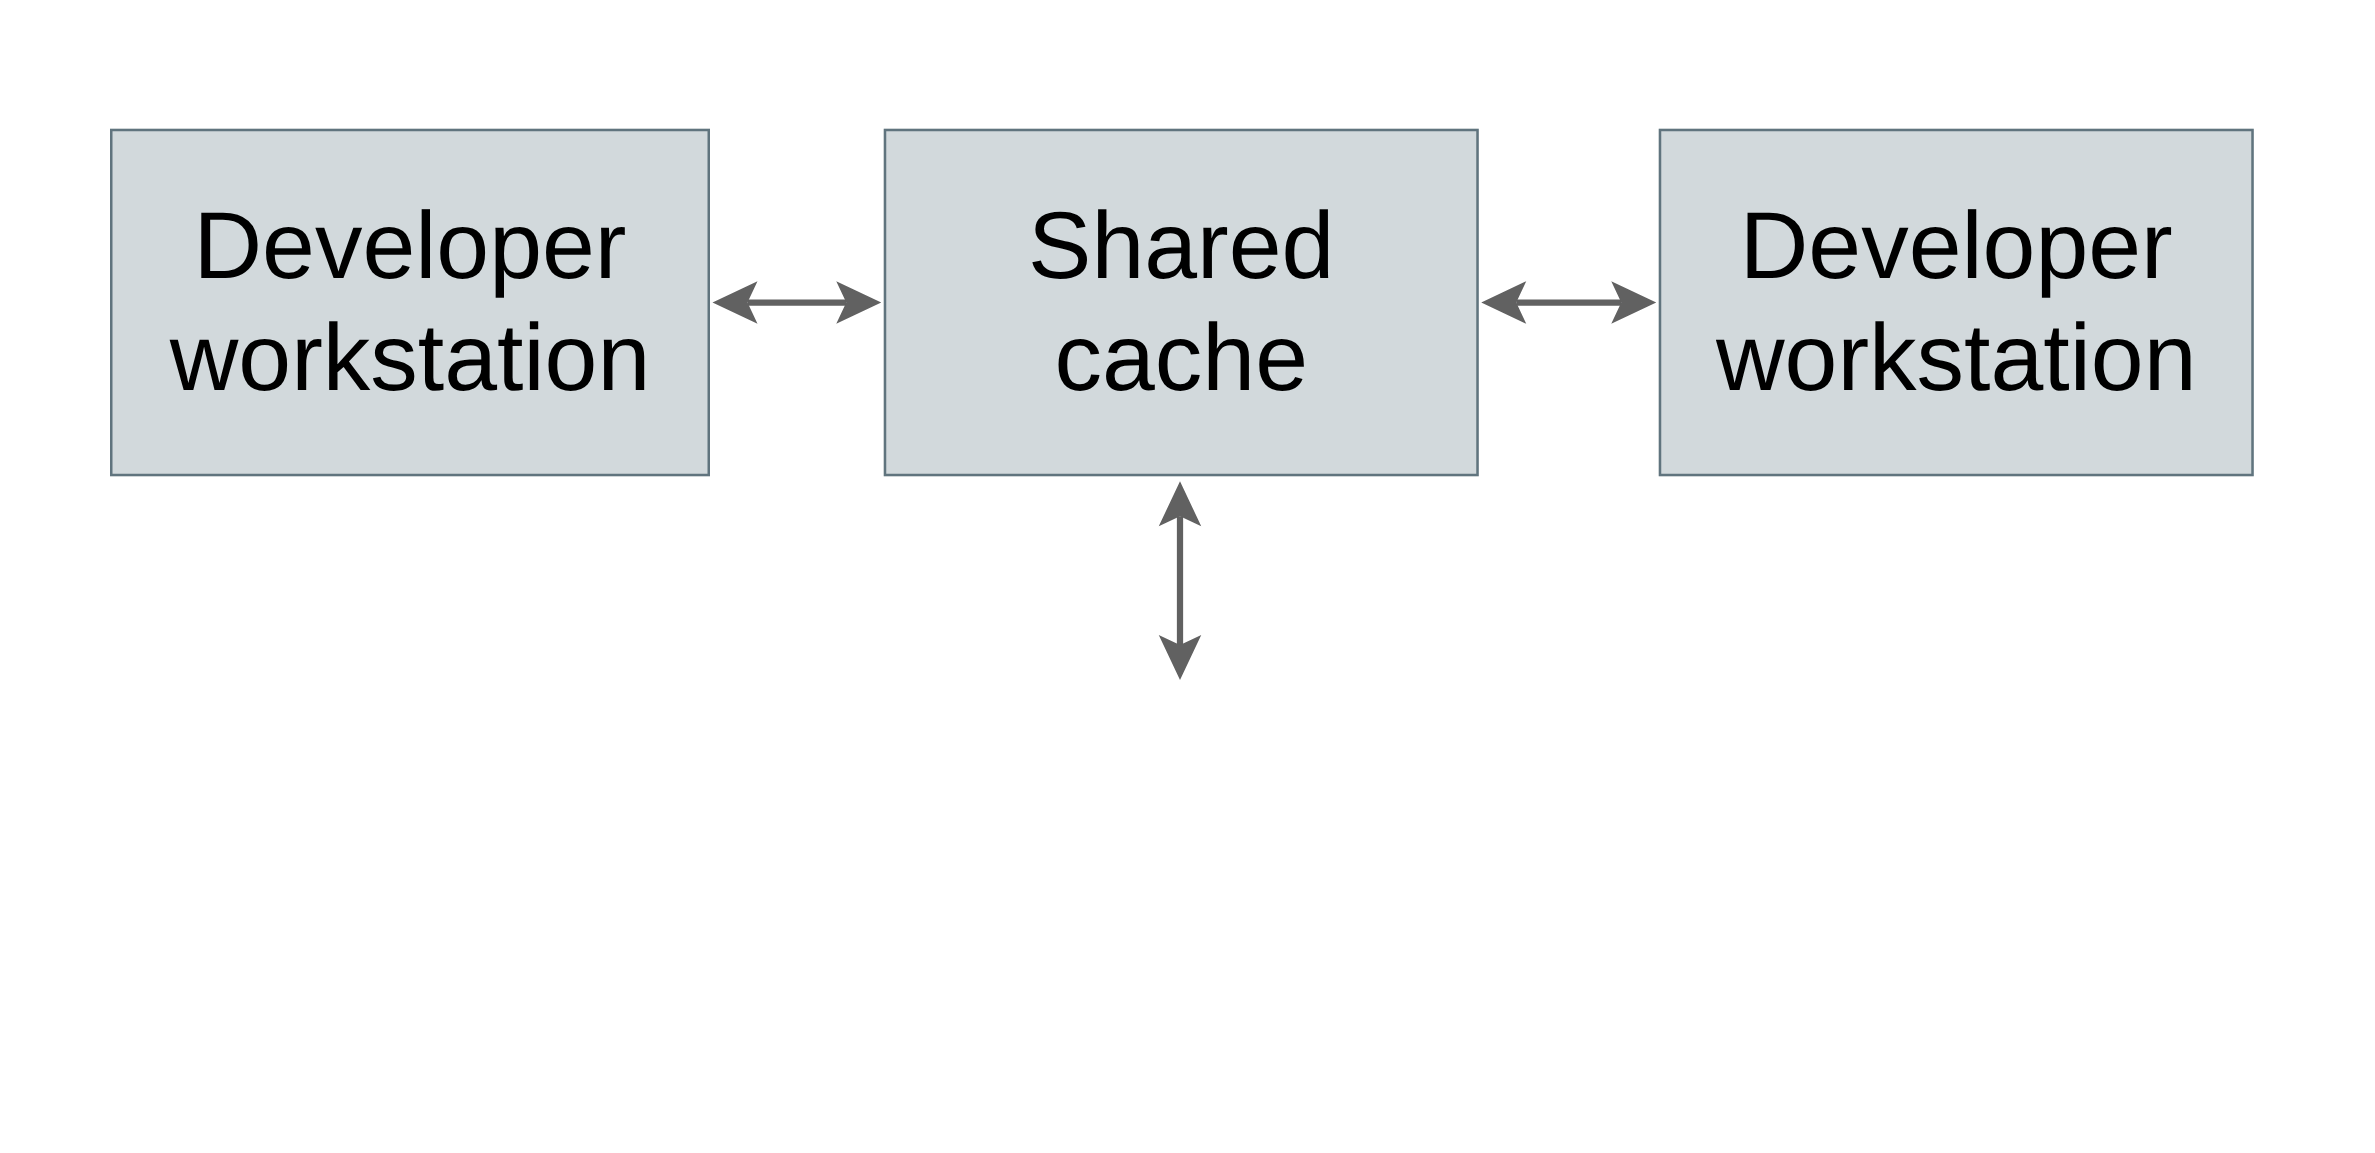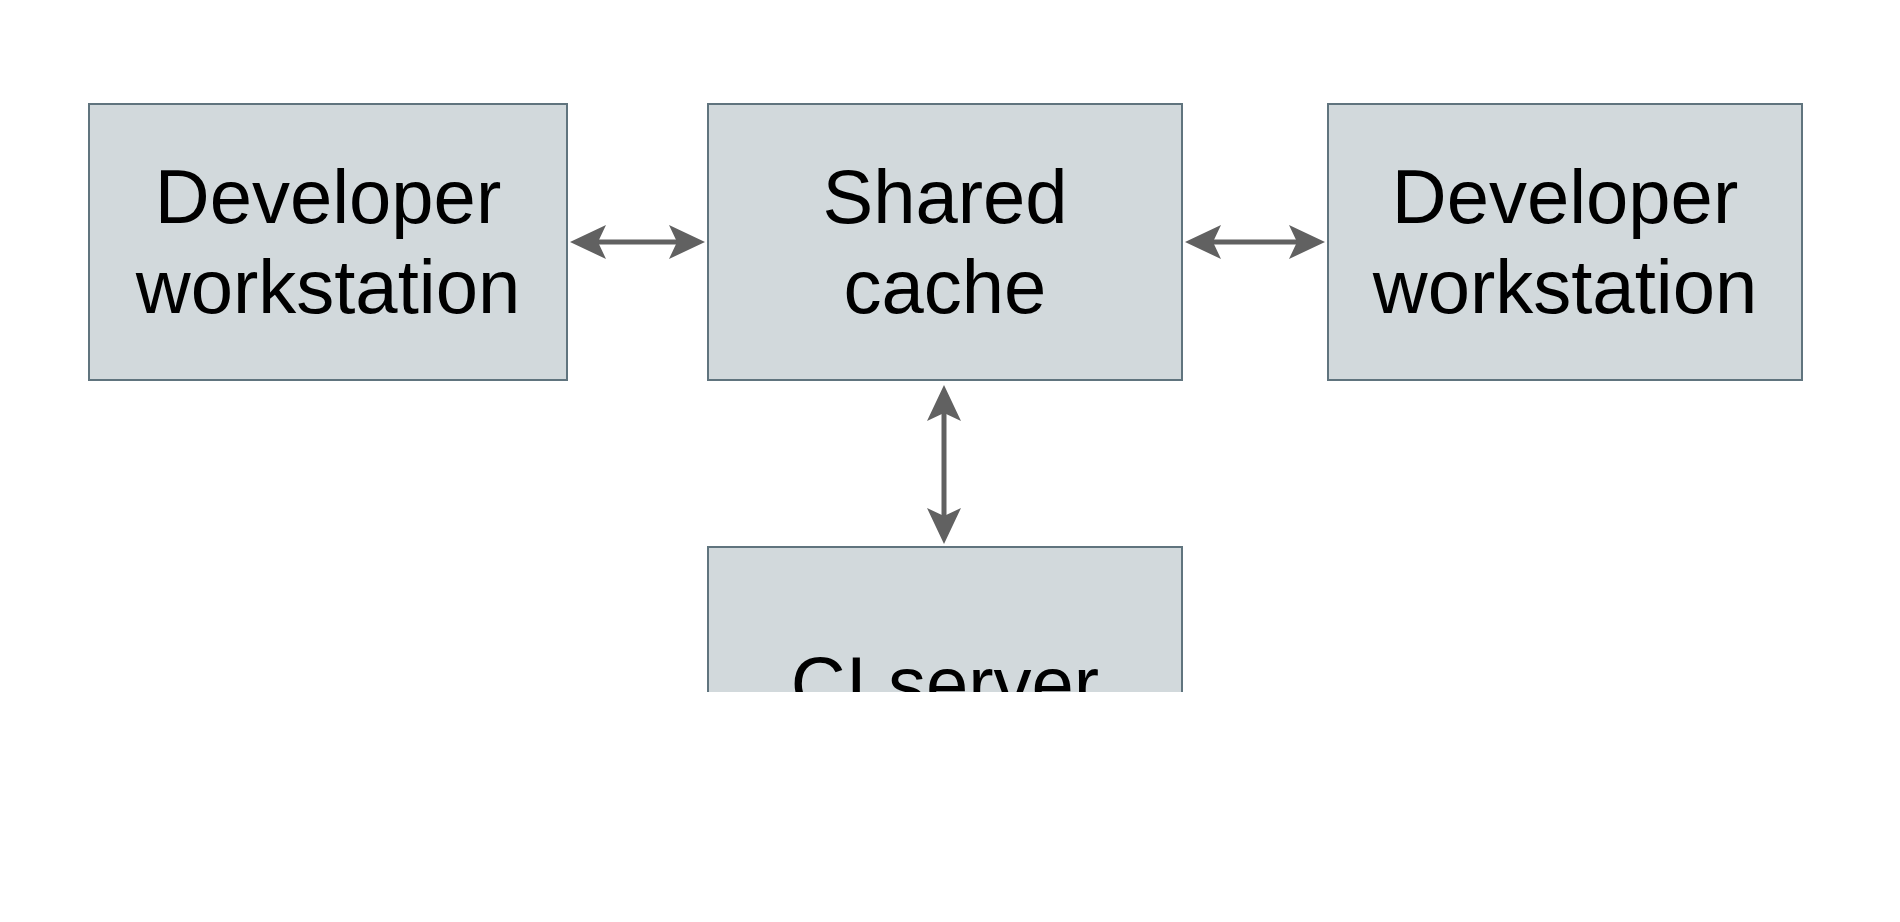--- a/index.html
+++ b/index.html
@@ -48,23 +48,20 @@
   <div class="node node-center">
     <span class="node-label">Shared
 cache</span>
   </div>
 
   <div class="node node-right">
     <span class="node-label">Developer
 workstation</span>
   </div>
 
-  <div class="node node-bottom">
-    <span class="node-label">CI server</span>
-  </div>
 
   <svg class="arrow arrow-left" width="139" height="56" viewBox="0 0 139 56">
     <line x1="30" y1="28" x2="109" y2="28"></line>
     <path d="M2,28 L38,11 L30,28 L38,45 Z"></path>
     <path d="M137,28 L101,11 L109,28 L101,45 Z"></path>
   </svg>
 
   <svg class="arrow arrow-right" width="144" height="56" viewBox="0 0 144 56">
     <line x1="30" y1="28" x2="114" y2="28"></line>
     <path d="M2,28 L38,11 L30,28 L38,45 Z"></path>

